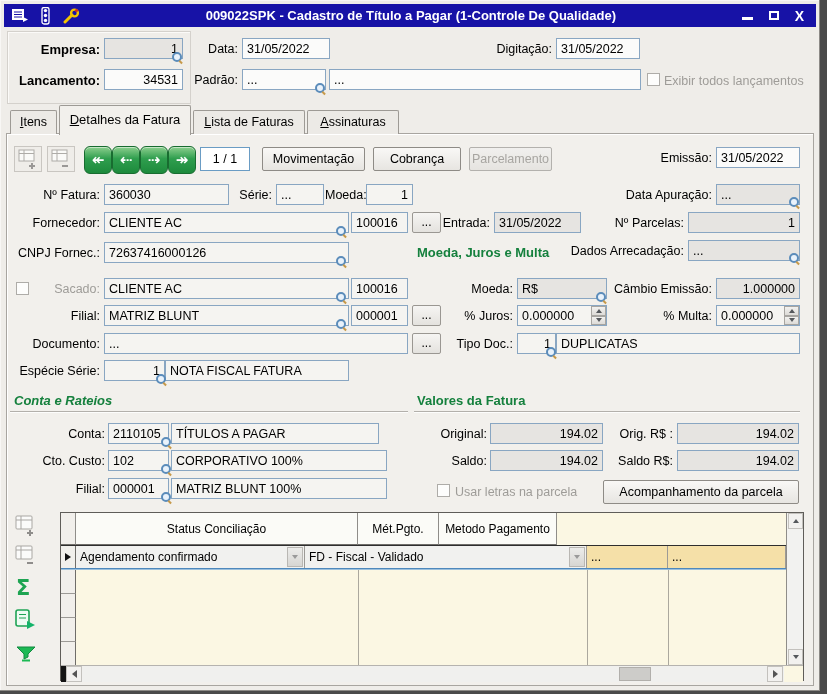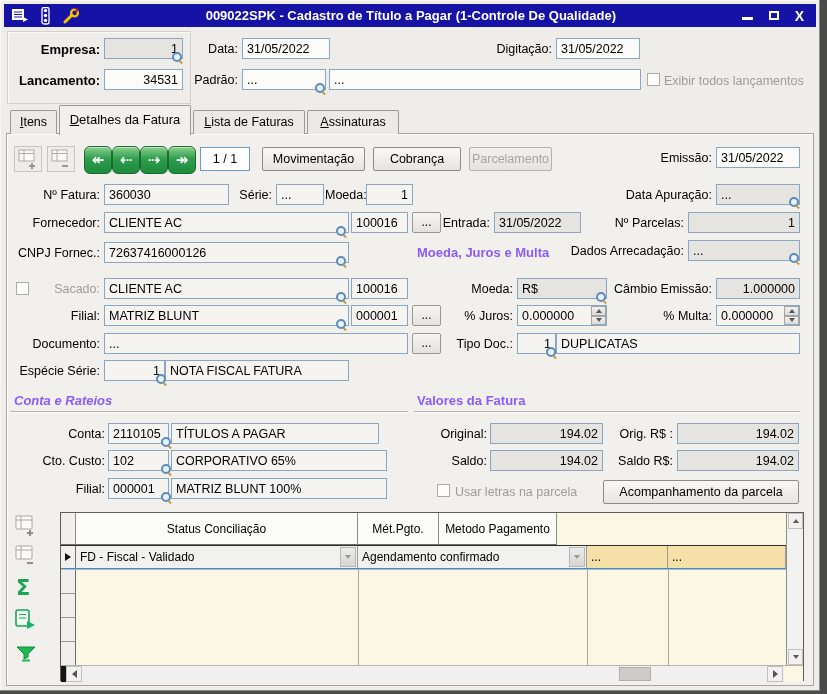--- a/index.html
+++ b/index.html
@@ -14,21 +14,21 @@
   .tb-title{flex:1;text-align:center;font-weight:bold;font-size:13px;white-space:nowrap;overflow:hidden;}
   .tb-ctrls{display:flex;align-items:center;gap:16px;padding-right:12px;}
   .minbar{width:11px;height:3px;background:#fff;margin-top:6px;}
   .maxbox{width:10px;height:9px;border:2px solid #fff;box-sizing:border-box;}
   .closex{font-weight:bold;font-size:14px;line-height:14px;}
   
   .lbl{position:absolute;font-size:12.5px;color:#000;text-align:right;white-space:nowrap;}
   .lbl.b{font-weight:bold;font-size:13px;}
   .lbl.dim{color:#9e9c98;}
   .lbl.lft{text-align:right;}
-  .sect{position:absolute;font-size:13px;font-weight:bold;color:#8b5cf6;white-space:nowrap;}
+  .sect{position:absolute;font-size:13px;font-weight:bold;color:#15803d;white-space:nowrap;}
   .rule{position:absolute;height:0;border-top:1px solid #b3b0ab;border-bottom:1px solid #fdfdfc;}
   .fld{position:absolute;height:21px;background:#f5f4f1;border:1px solid #89a6c2;box-sizing:border-box;
        font-size:12.5px;color:#000;display:flex;align-items:center;padding:0 4px;white-space:nowrap;overflow:hidden;}
   .fld.gray{background:#e6e4e1;}
   .fld.white{background:#fbfbfa;}
   .fld.right{justify-content:flex-end;}
   .btn{position:absolute;height:24px;background:linear-gradient(#f9f8f6,#e7e5e1);border:1px solid #8e8b86;
        box-sizing:border-box;font-size:12.5px;color:#000;display:flex;align-items:center;justify-content:center;border-radius:2px;}
   .btn.dis{color:#a7a5a1;background:linear-gradient(#f1f0ee,#e6e4e0);border-color:#b3b1ad;}
   .dots{position:absolute;width:29px;height:21px;background:linear-gradient(#f6f5f3,#e4e2de);border:1px solid #9a9792;
@@ -269,21 +269,21 @@
   <div class="rule" style="left:10px;top:411px;width:398px;z-index:5;"></div>
   <div class="sect" style="left:417px;top:393px;z-index:5;">Valores da Fatura</div>
   <div class="rule" style="left:414px;top:411px;width:386px;z-index:5;"></div>
 
   <div class="lbl" style="left:45px;width:60px;top:427px;z-index:5;">Conta:</div>
   <div class="fld" style="left:108px;top:423px;width:61px;z-index:5;">2110105</div>
   <div class="fld" style="left:171px;top:423px;width:208px;z-index:5;">TÍTULOS A PAGAR</div>
   <i class="mag" style="left:161px;top:437px;"></i>
   <div class="lbl" style="left:30px;width:75px;top:454px;z-index:5;">Cto. Custo:</div>
   <div class="fld" style="left:108px;top:450px;width:61px;z-index:5;">102</div>
-  <div class="fld" style="left:171px;top:450px;width:216px;z-index:5;">CORPORATIVO 65%</div>
+  <div class="fld" style="left:171px;top:450px;width:216px;z-index:5;">CORPORATIVO 100%</div>
   <i class="mag" style="left:161px;top:464px;"></i>
   <div class="lbl" style="left:45px;width:60px;top:482px;z-index:5;">Filial:</div>
   <div class="fld" style="left:108px;top:478px;width:61px;z-index:5;">000001</div>
   <div class="fld" style="left:171px;top:478px;width:216px;z-index:5;">MATRIZ BLUNT 100%</div>
   <i class="mag" style="left:161px;top:492px;"></i>
 
   <div class="lbl" style="left:427px;width:60px;top:427px;z-index:5;">Original:</div>
   <div class="fld gray right" style="left:490px;top:423px;width:113px;z-index:5;">194.02</div>
   <div class="lbl" style="left:607px;width:66px;top:427px;z-index:5;">Orig. R$ :</div>
   <div class="fld gray right" style="left:677px;top:423px;width:122px;z-index:5;">194.02</div>
@@ -332,32 +332,32 @@
       <div class="gh gut" style="width:15px;"></div>
       <div class="gh" style="width:282px;">Status Conciliação</div>
       <div class="gh" style="width:81px;">Mét.Pgto.</div>
       <div class="gh" style="width:118px;">Metodo Pagamento</div>
     </div>
 
     <div class="grow1">
       <div class="gc gut" style="width:15px;">
             <i class="rowmark"></i>
           </div>
+      <div class="gc sel" style="width:229px;">
+            <span>Agendamento confirmado</span>
+        <span class="dd">
+              <i></i>
+            </span>
+          </div>
       <div class="gc sel" style="width:282px;">
             <span>FD - Fiscal - Validado</span>
         <span class="dd">
               <i></i>
             </span>
           </div>
-      <div class="gc sel" style="width:229px;">
-            <span>Agendamento confirmado</span>
-        <span class="dd">
-              <i></i>
-            </span>
-          </div>
       <div class="gc tan" style="width:81px;">...</div>
       <div class="gc tan" style="width:118px;">...</div>
     </div>
 
     <div class="gutcell" style="top:57px;"></div>
     <div class="gutcell" style="top:81px;"></div>
     <div class="gutcell" style="top:105px;"></div>
     <div class="gutcell" style="top:129px;"></div>
 
     <div class="gempty" style="top:57px;height:95px;">

